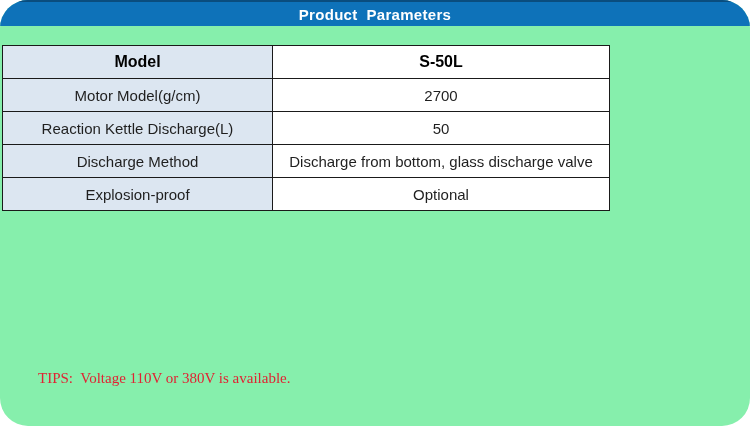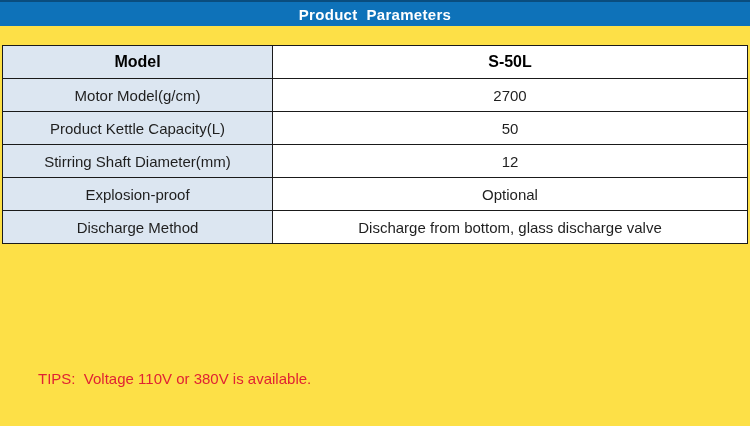--- a/index.html
+++ b/index.html
@@ -5,22 +5,23 @@
   html, body {
     margin: 0;
     padding: 0;
     background: #ffffff;
     font-family: "Liberation Sans", "DejaVu Sans", sans-serif;
   }
   .page {
     position: relative;
     width: 750px;
     height: 426px;
-    background: #fde047;
+    background: #86efac;
     overflow: hidden;
+    border-radius: 28px;
   }
   
   .header-bar {
     position: absolute;
     left: 0; top: 0;
     width: 750px;
     height: 26px;
     background: #0e72b9;
     border-top: 2px solid #0a4d7e;
     box-sizing: border-box;
@@ -33,21 +34,21 @@
     font-size: 15px;
     font-weight: bold;
     white-space: pre;
     letter-spacing: 0.3px;
   }
   
   table.spec-table {
     position: absolute;
     left: 2px;
     top: 45px;
-    width: 746px;
+    width: 608px;
     border-collapse: collapse;
     table-layout: fixed;
   }
   table.spec-table td {
     border: 1px solid #1a1a1a;
     height: 33px;
     text-align: center;
     vertical-align: middle;
     font-size: 15px;
     color: #1f1f1f;
@@ -67,20 +68,21 @@
     color: #000000;
   }
   
   .tips {
     position: absolute;
     left: 38px;
     top: 370px;
     color: #e02333;
     font-size: 15px;
     white-space: pre;
+    font-family: Liberation Serif, serif;
   }
 </style>
 </head>
 <body>
 
 <div class="page">
 
   <div class="header-bar">
     <span class="header-title">Product  Parameters</span>
   </div>
@@ -89,33 +91,29 @@
     <tbody>
       <tr class="row-bold">
         <td class="label-cell">Model</td>
         <td class="value-cell">S-50L</td>
       </tr>
       <tr>
         <td class="label-cell">Motor Model(g/cm)</td>
         <td class="value-cell">2700</td>
       </tr>
       <tr>
-        <td class="label-cell">Product Kettle Capacity(L)</td>
+        <td class="label-cell">Reaction Kettle Discharge(L)</td>
         <td class="value-cell">50</td>
       </tr>
       <tr>
-        <td class="label-cell">Stirring Shaft Diameter(mm)</td>
-        <td class="value-cell">12</td>
+        <td class="label-cell">Discharge Method</td>
+        <td class="value-cell">Discharge from bottom, glass discharge valve</td>
       </tr>
       <tr>
         <td class="label-cell">Explosion-proof</td>
         <td class="value-cell">Optional</td>
-      </tr>
-      <tr>
-        <td class="label-cell">Discharge Method</td>
-        <td class="value-cell">Discharge from bottom, glass discharge valve</td>
       </tr>
     </tbody>
   </table>
 
   <div class="tips">TIPS:  Voltage 110V or 380V is available.</div>
 
 </div>
 
 </body></html>

